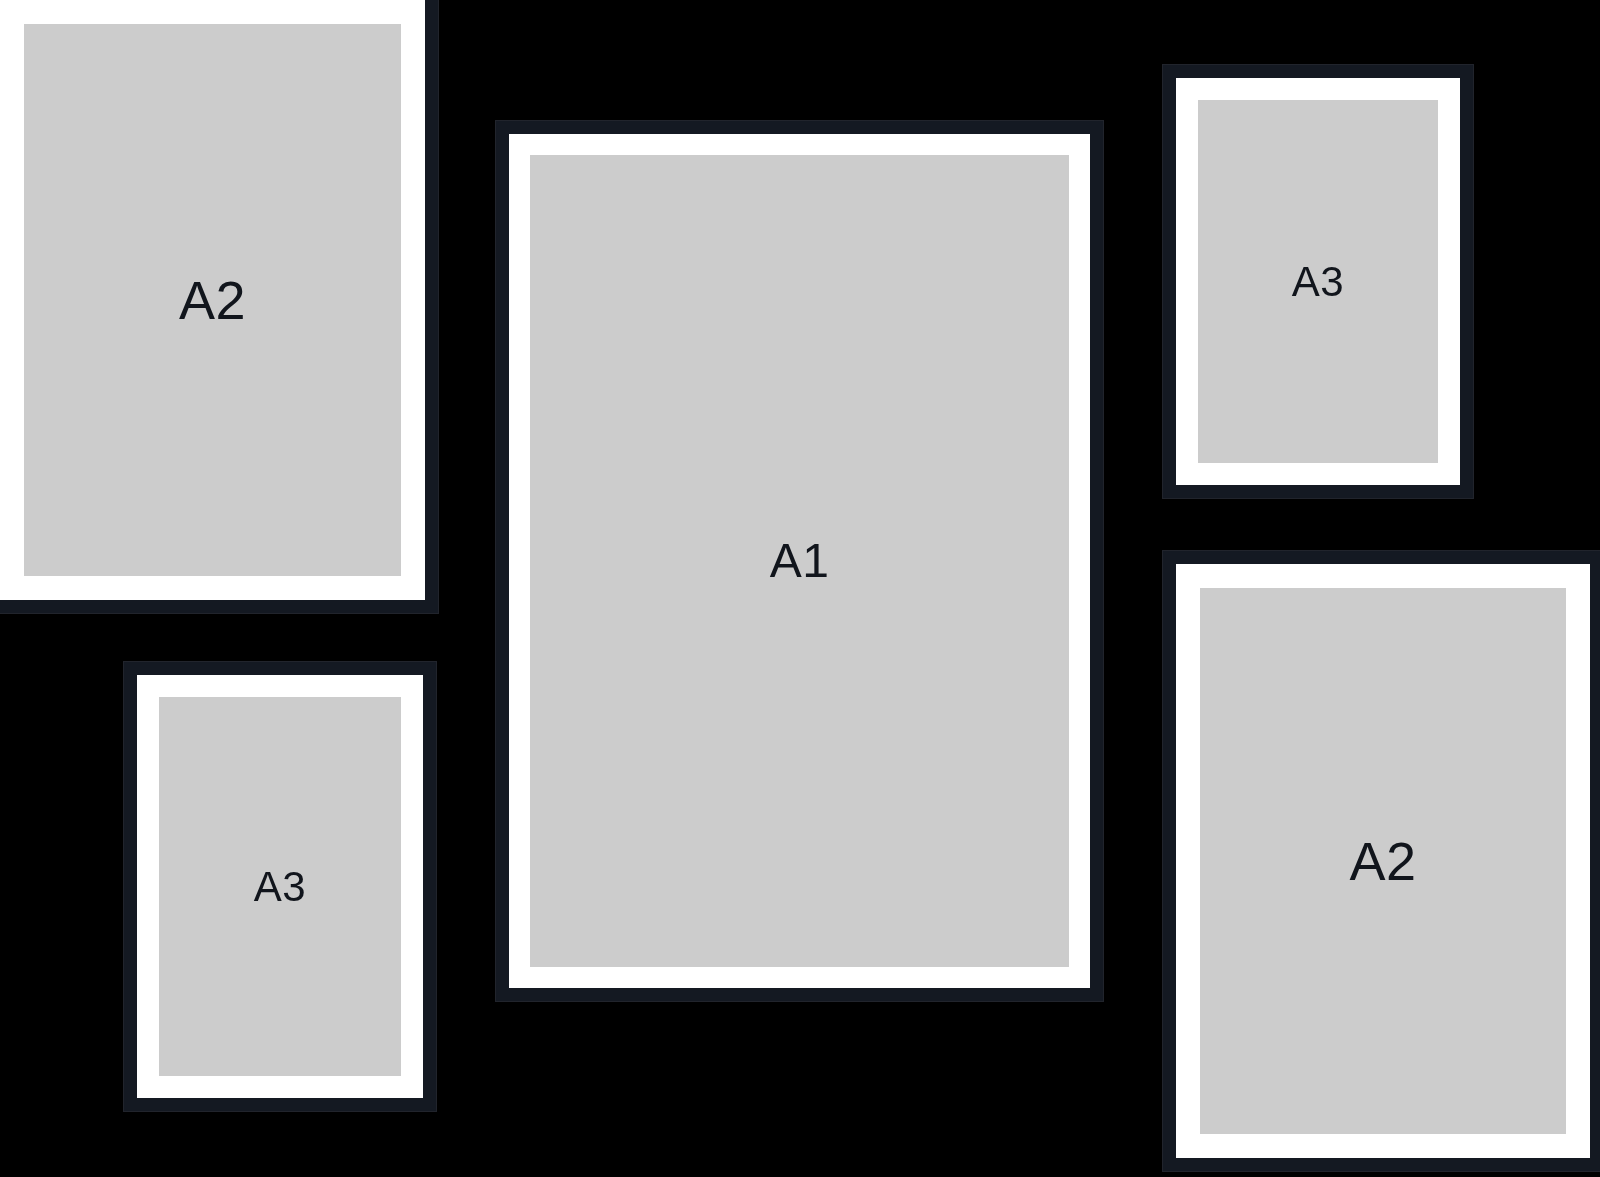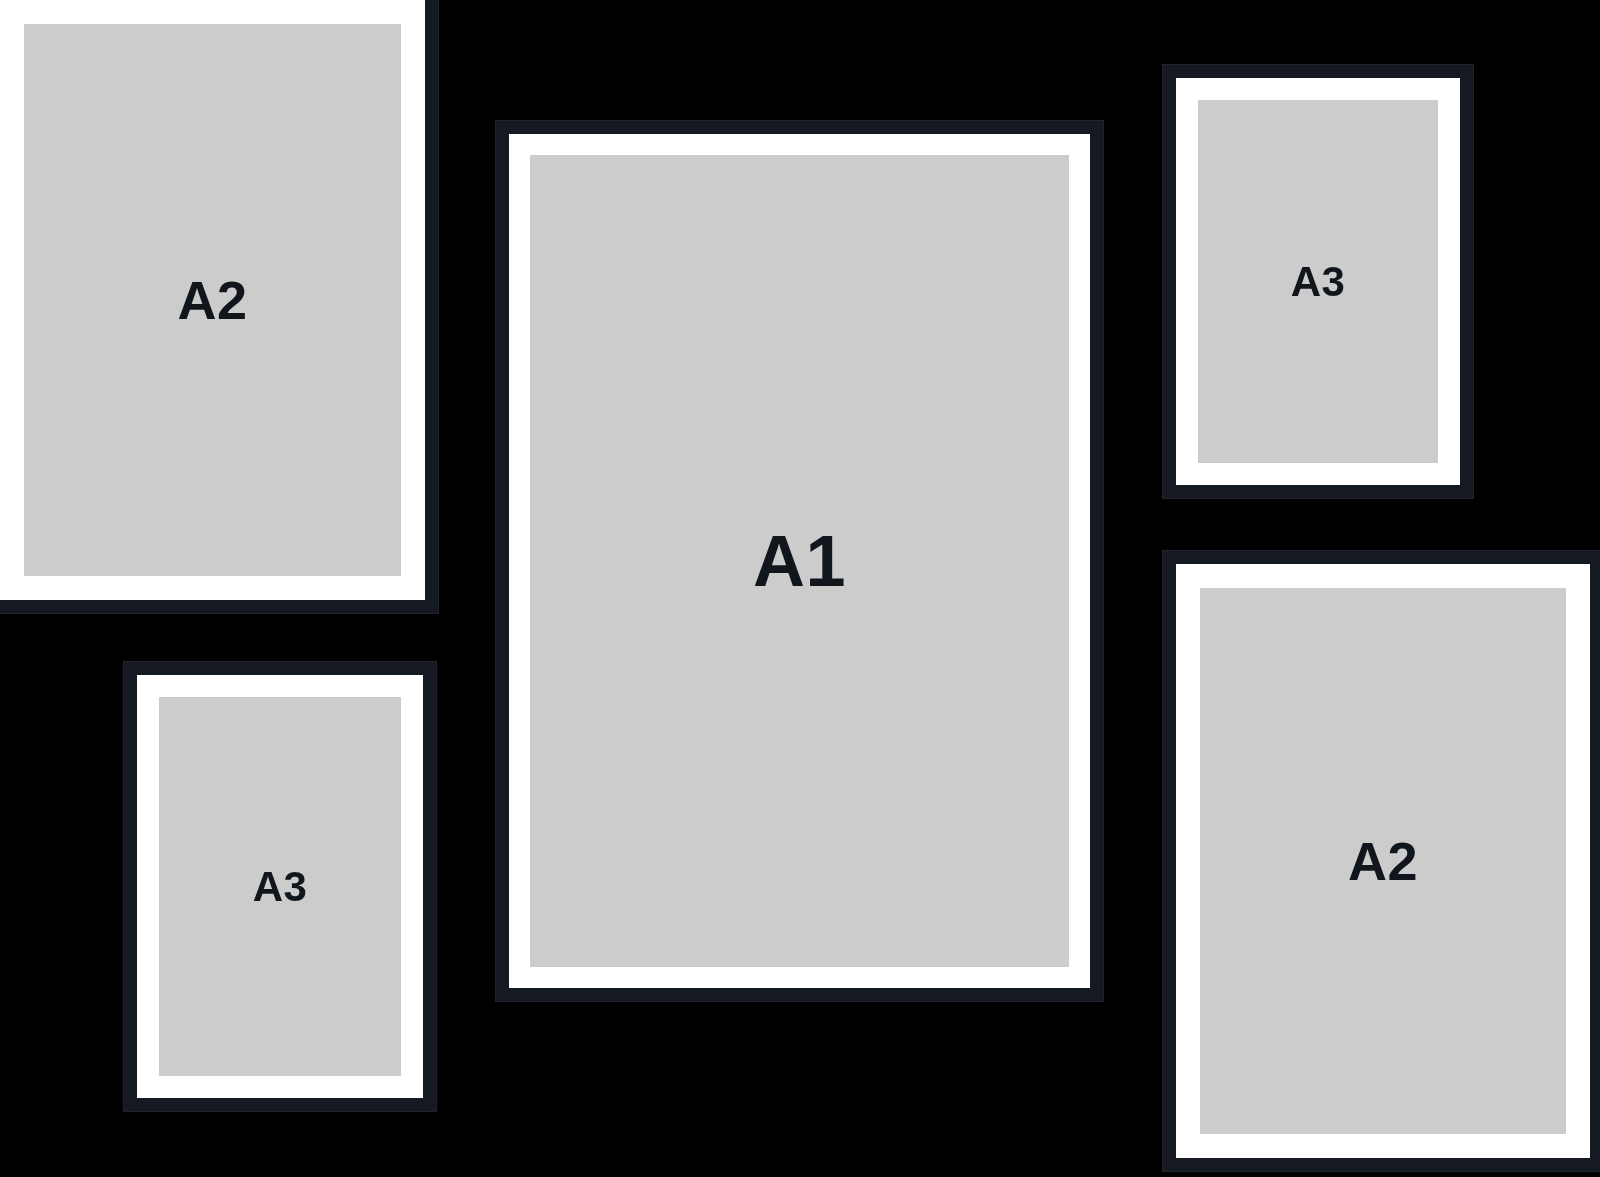--- a/index.html
+++ b/index.html
@@ -36,21 +36,21 @@
     position: absolute;
     box-sizing: border-box;
     background: #cccccc;
     display: flex;
     align-items: center;
     justify-content: center;
   }
   .frame-label {
     color: #11151c;
     font-family: "Liberation Sans", sans-serif;
-    font-weight: 700;
+    font-weight: 400;
     line-height: 1;
     letter-spacing: 0.5px;
     user-select: none;
     white-space: nowrap;
   }
 </style>
 </head>
 <body>
 
 <div id="canvas" style="background: rgb(0, 0, 0);">
@@ -59,21 +59,21 @@
     <div class="frame-mat" style="inset: 13px; width: 425px; height: 600px; background: rgb(255, 255, 255);">
       <div class="frame-art" style="left: 24px; top: 24px; width: 377px; height: 552px; background: rgb(204, 204, 204);">
         <span class="frame-label" style="font-size: 54px; color: rgb(17, 21, 28);">A2</span>
       </div>
     </div>
   </div>
 
   <div class="frame" style="left: 496px; top: 121px; width: 607px; height: 880px; background: rgb(20, 25, 34);">
     <div class="frame-mat" style="inset: 13px; width: 581px; height: 854px; background: rgb(255, 255, 255);">
       <div class="frame-art" style="left: 21px; top: 21px; width: 539px; height: 812px; background: rgb(204, 204, 204);">
-        <span class="frame-label" style="font-size: 72px; color: rgb(17, 21, 28);">A1</span>
+        <span class="frame-label" style="font-size: 48px; color: rgb(17, 21, 28);">A1</span>
       </div>
     </div>
   </div>
 
   <div class="frame" style="left: 1163px; top: 65px; width: 310px; height: 433px; background: rgb(20, 25, 34);">
     <div class="frame-mat" style="inset: 13px; width: 284px; height: 407px; background: rgb(255, 255, 255);">
       <div class="frame-art" style="left: 22px; top: 22px; width: 240px; height: 363px; background: rgb(204, 204, 204);">
         <span class="frame-label" style="font-size: 42px; color: rgb(17, 21, 28);">A3</span>
       </div>
     </div>

